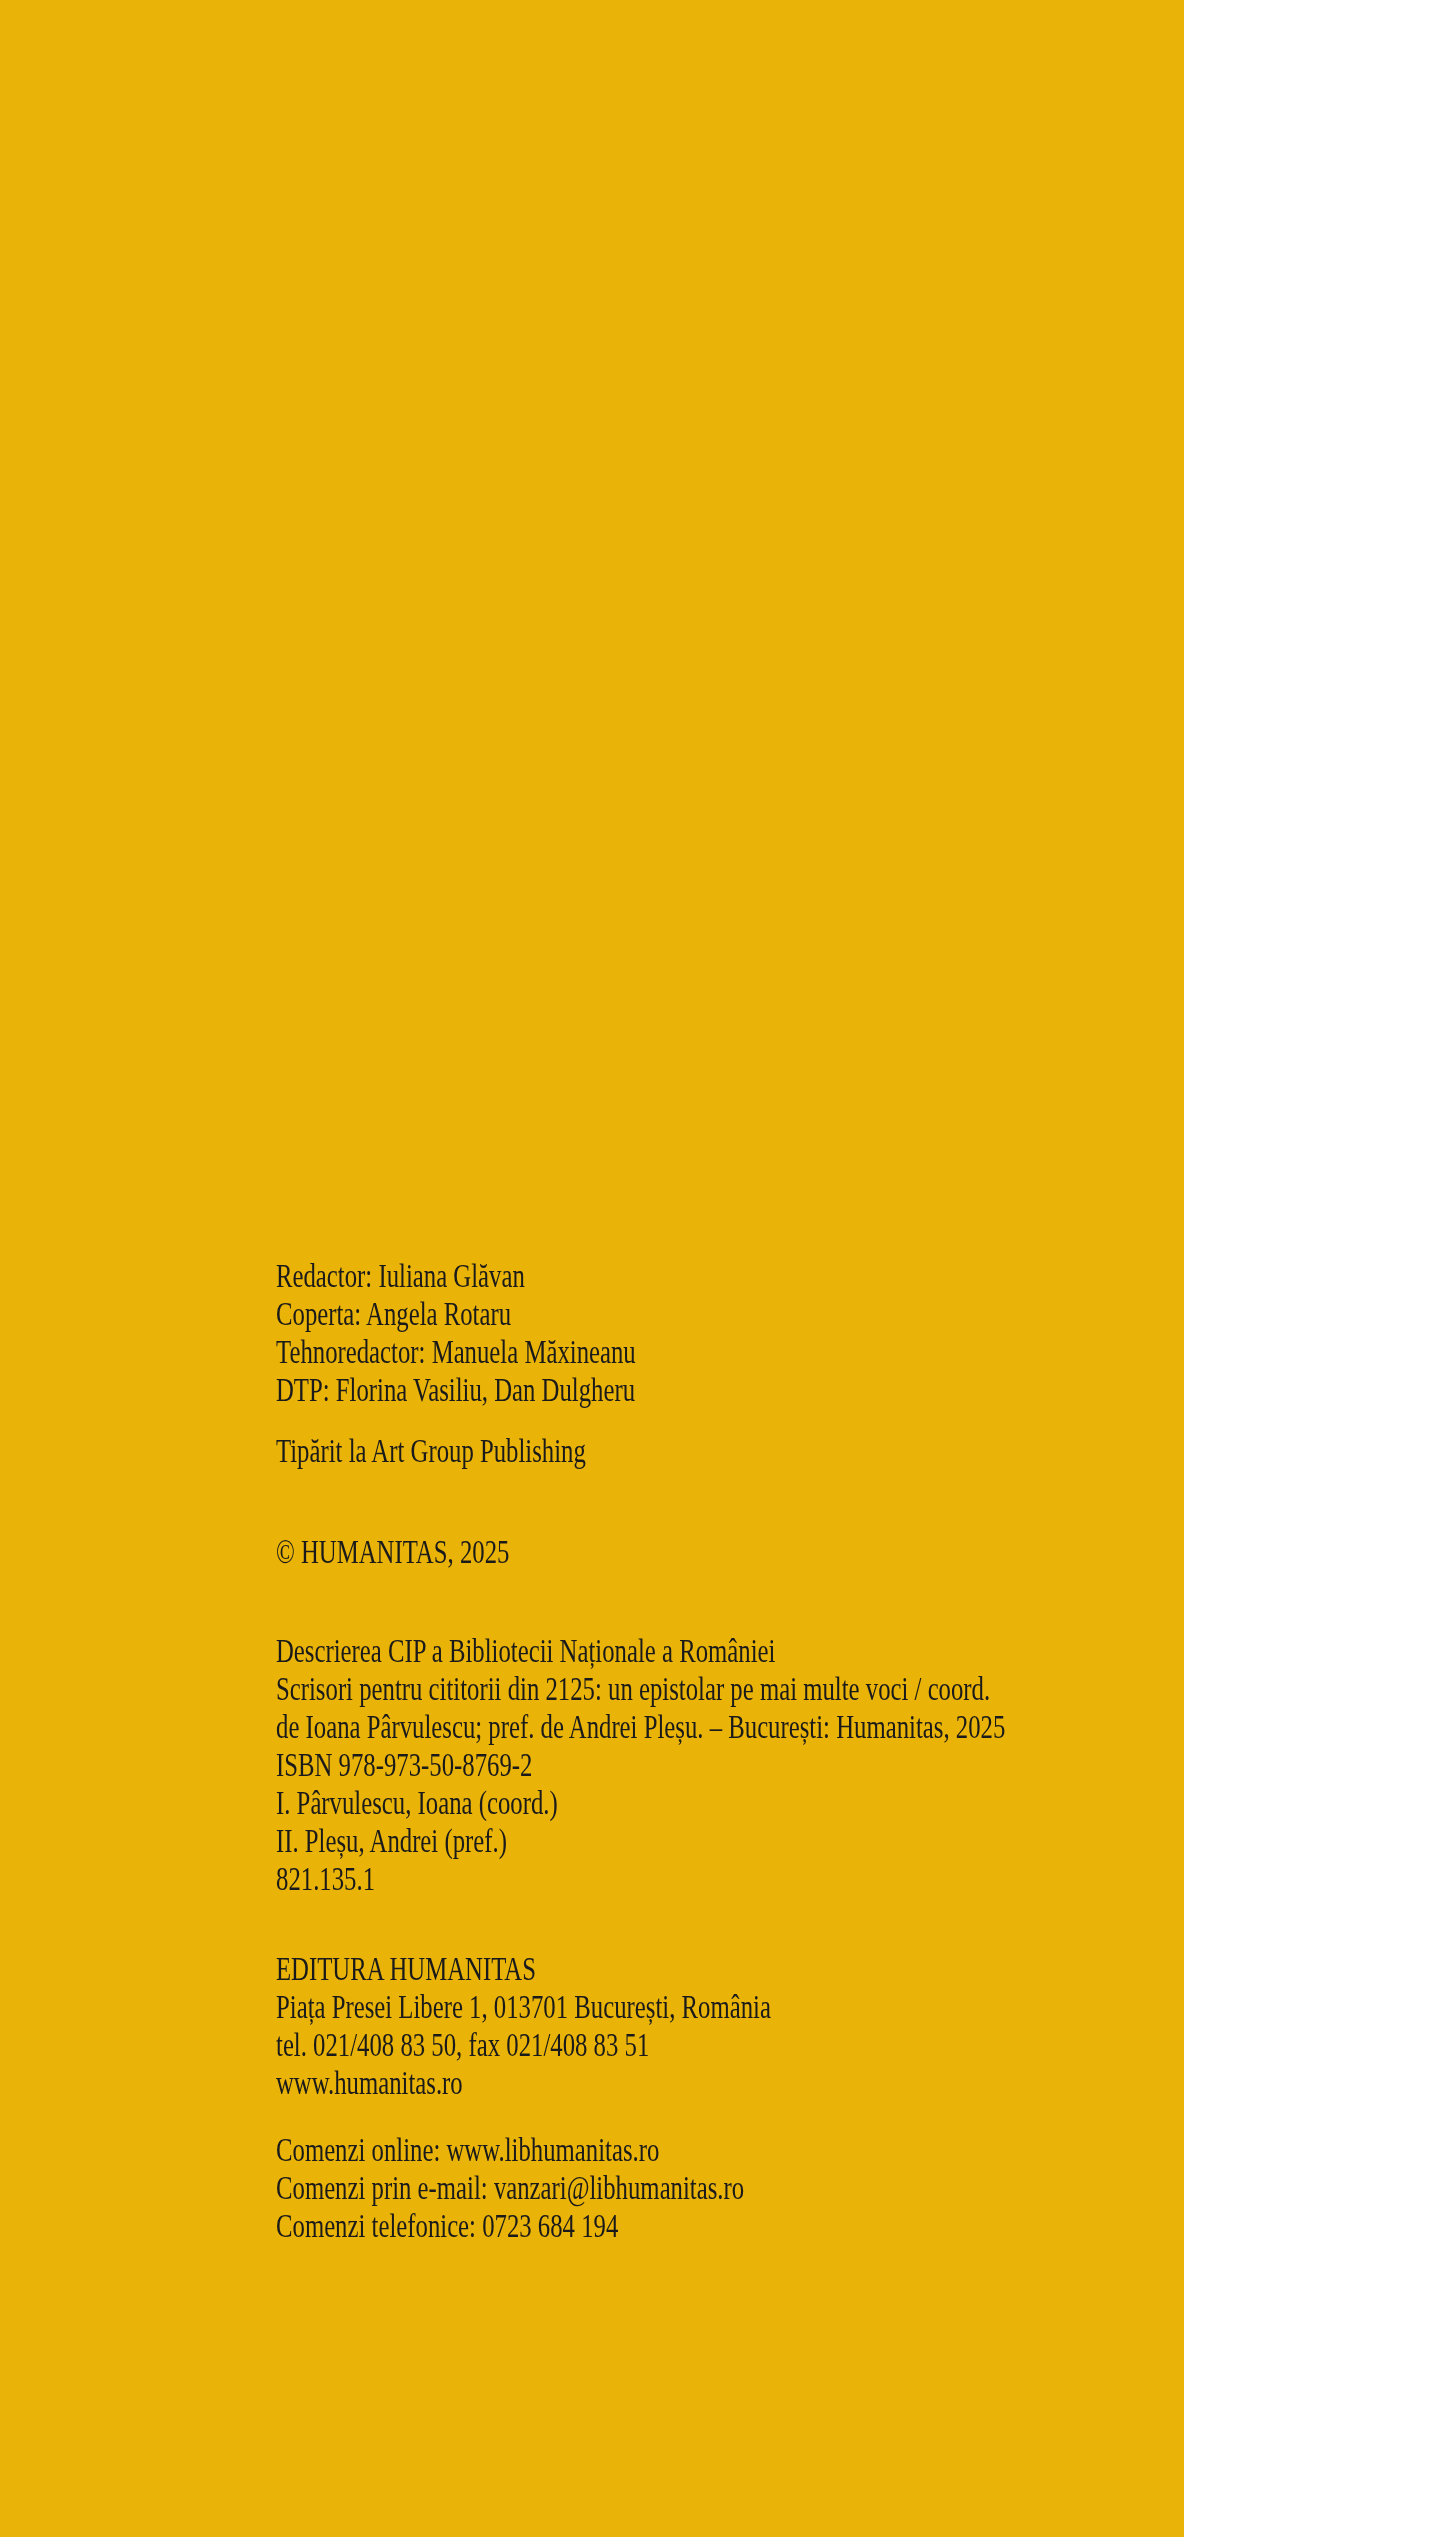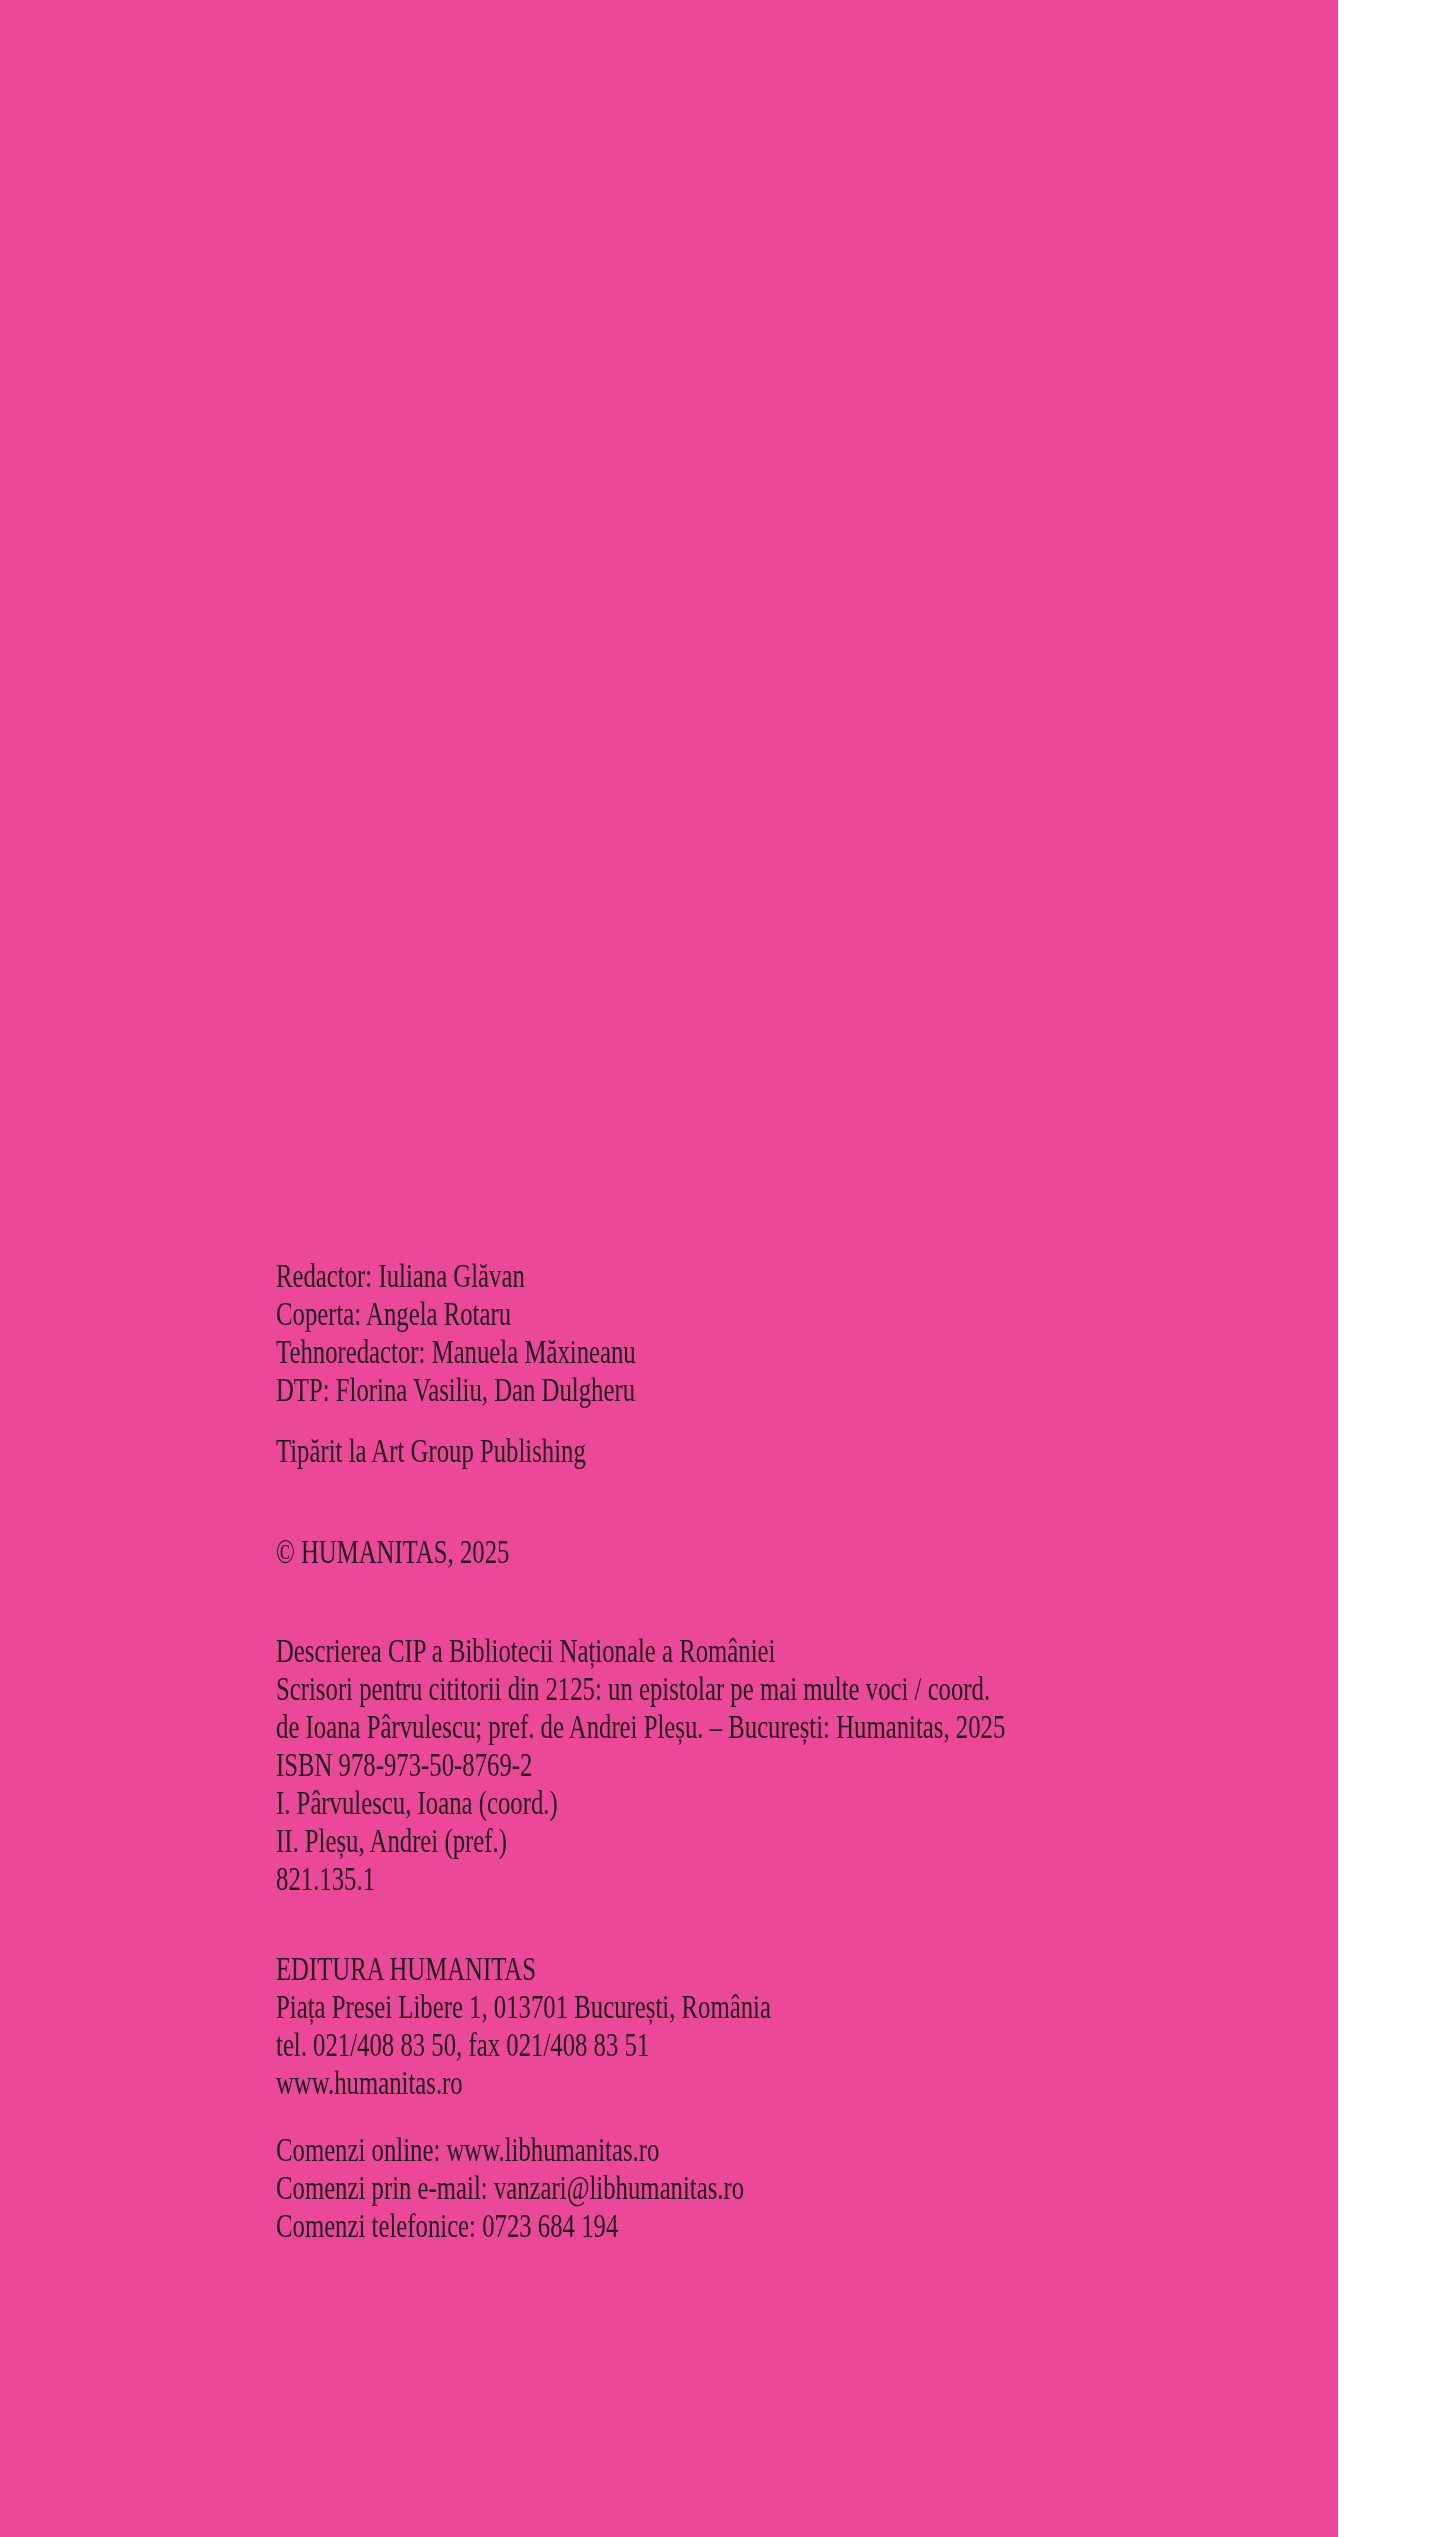--- a/index.html
+++ b/index.html
@@ -1,23 +1,23 @@
 <!DOCTYPE html>
 <html style="font-size:14px"><head>
 <meta charset="utf-8">
 <style>
   * { margin: 0; padding: 0; box-sizing: border-box; }
   html, body {
     background: #ffffff;
   }
   .page {
     position: relative;
-    width: 1338px;
+    width: 1184px;
     height: 2538px;
-    background: #ec4899;
+    background: #eab308;
     overflow: hidden;
     font-family: "Liberation Serif", "DejaVu Serif", serif;
     color: #1a1a1a;
   }
   .text-block {
     position: absolute;
     left: 276px;
     top: 1257px;
     font-size: 33px;
     line-height: 38px;

